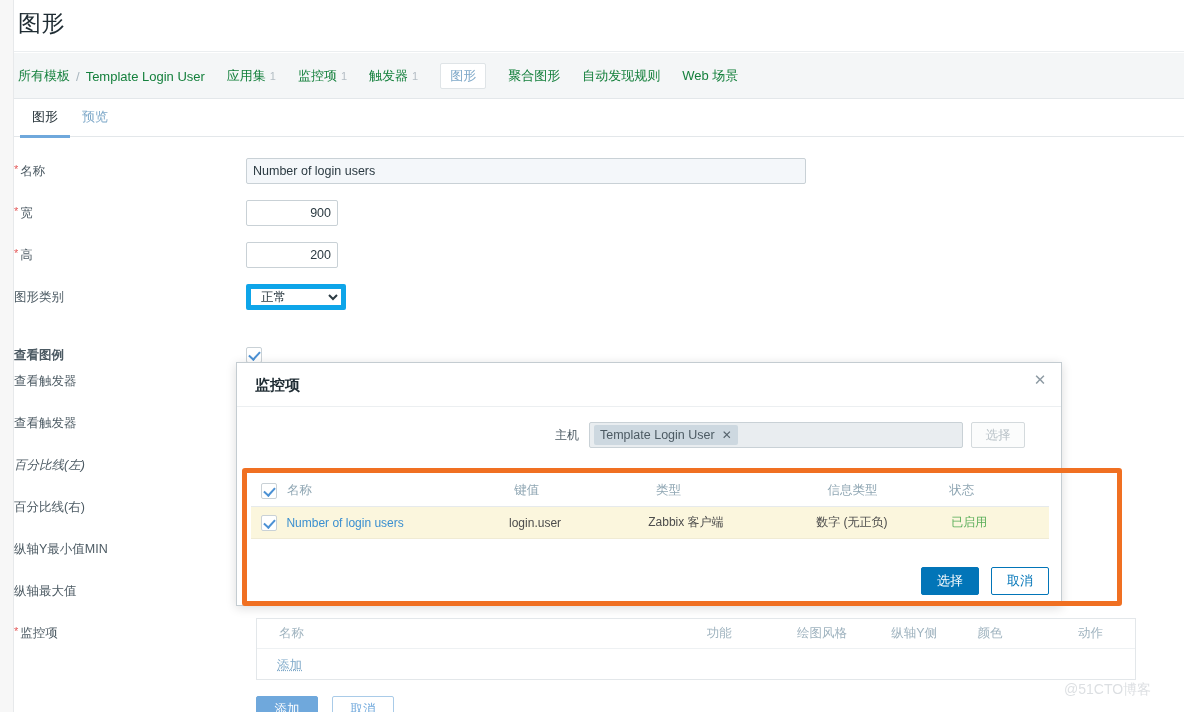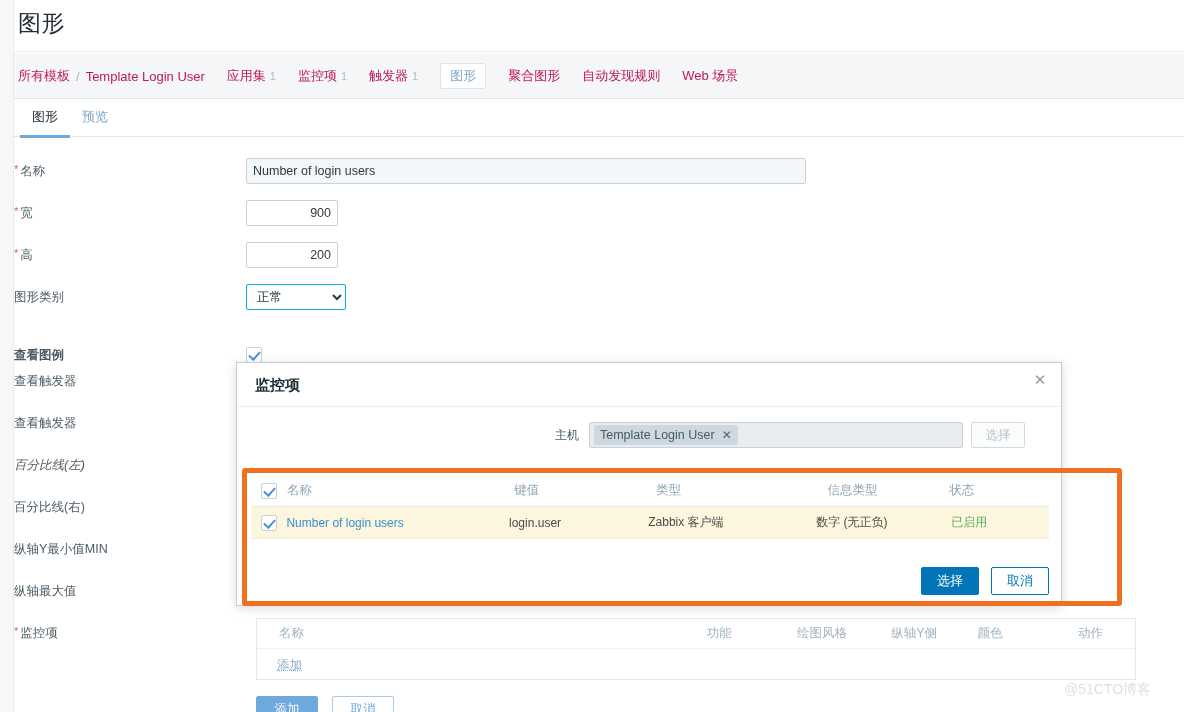--- a/index.html
+++ b/index.html
@@ -46,21 +46,21 @@
     background: #f4f6f7;
     border-bottom: 1px solid #e3e7ea;
   }
   .crumb-inner {
     position: absolute; left: 0; top: 0;
     height: 46px;
     display: flex; align-items: center;
     padding-left: 4px;
   }
   .crumb-link {
-    color: #be185d; font-size: 13px;
+    color: #15803d; font-size: 13px;
     text-decoration: none; cursor: pointer;
     white-space: nowrap;
   }
   .crumb-sep { color: #a8b6bf; font-size: 13px; margin: 0 6px; }
   .crumb-gap { width: 22px; }
   .crumb-count { color: #b3bdc4; font-size: 11px; margin-left: 4px; }
   .crumb-active {
     background: #ffffff;
     border: 1px solid #dfe4e7;
     border-radius: 2px;
@@ -114,21 +114,21 @@
     border: 1px solid #c9d1d6;
     background: #ffffff;
     height: 26px; padding: 0 6px;
     font-family: "Liberation Sans", sans-serif;
     font-size: 12.5px; color: #2b3a42;
     border-radius: 2px; outline: none;
   }
   .inp.wide { width: 560px; background: #f4f7fa; }
   .inp.num { width: 92px; text-align: right; }
   .sel {
-    border: 1px solid #0ea5e9; background: #fff;
+    border: 5px solid #0ea5e9; background: #fff;
     height: 26px; width: 100px;
     font-family: "Liberation Sans", sans-serif;
     font-size: 12.5px; color: #2b3a42;
     border-radius: 2px; padding: 0 4px 0 6px;
     outline: none;
   }
   .chk {
     width: 16px; height: 16px;
     border: 1px solid #c9d1d6; border-radius: 2px;
     background: #fff; position: relative; cursor: pointer;

